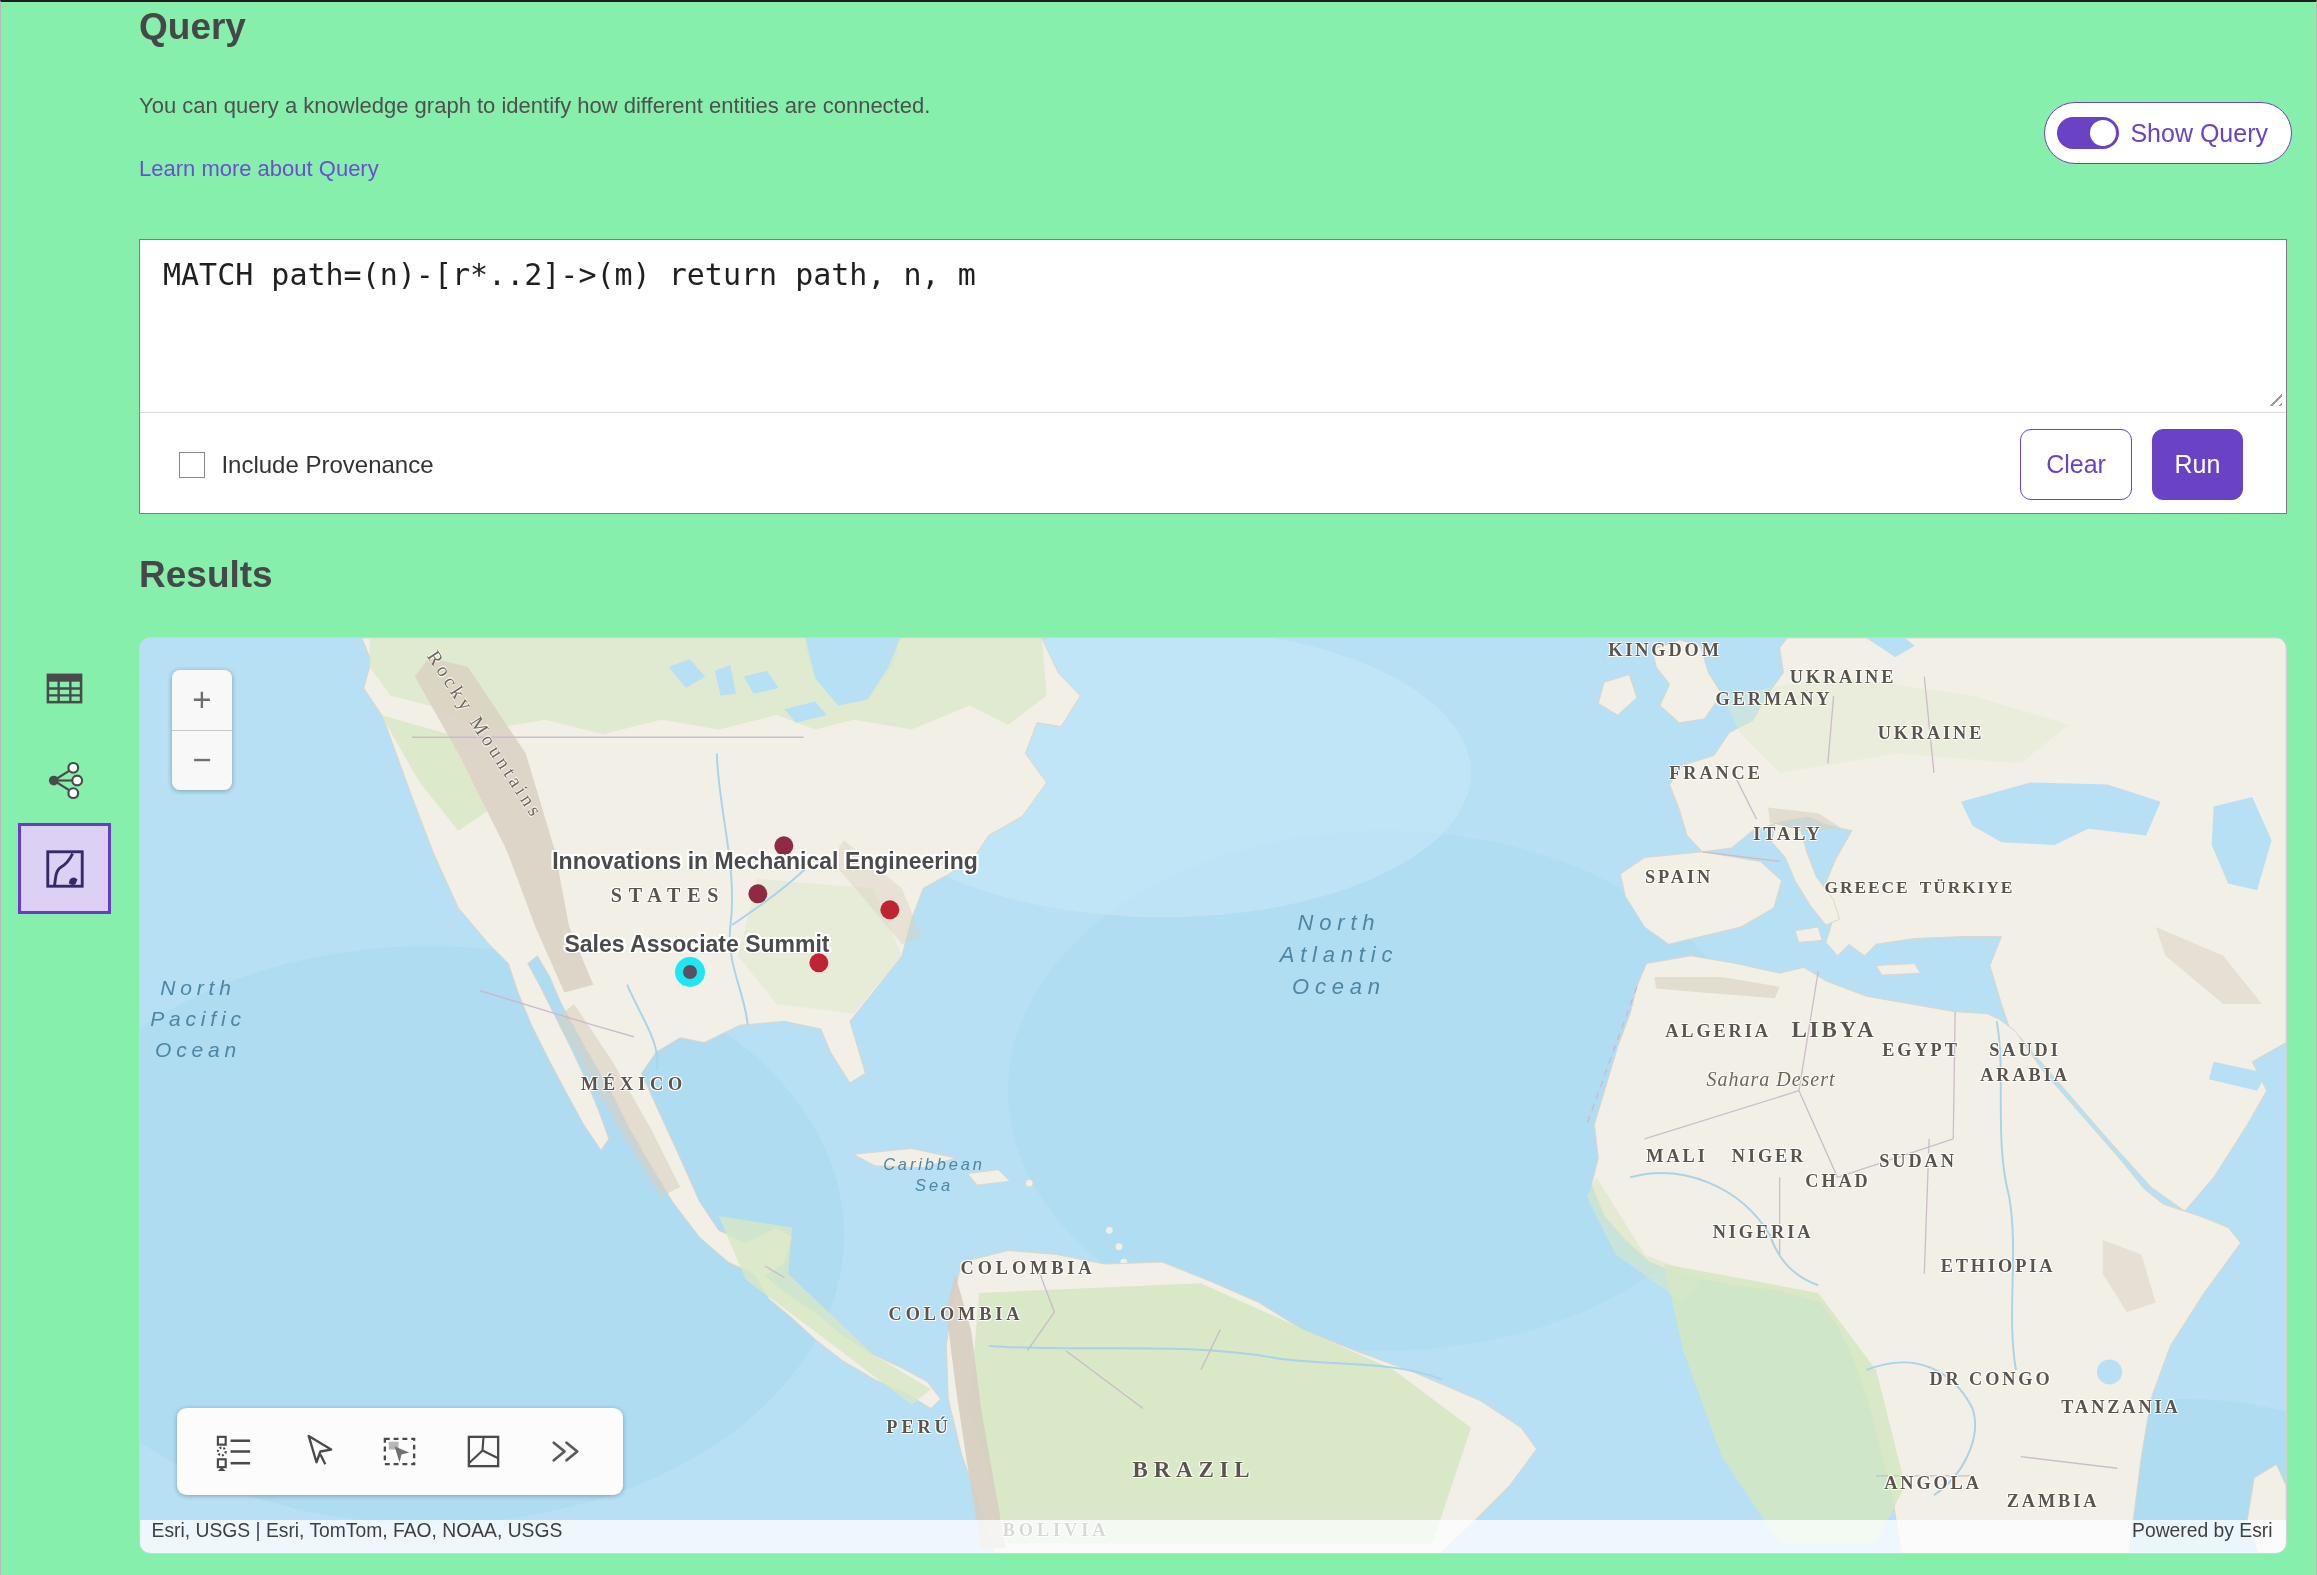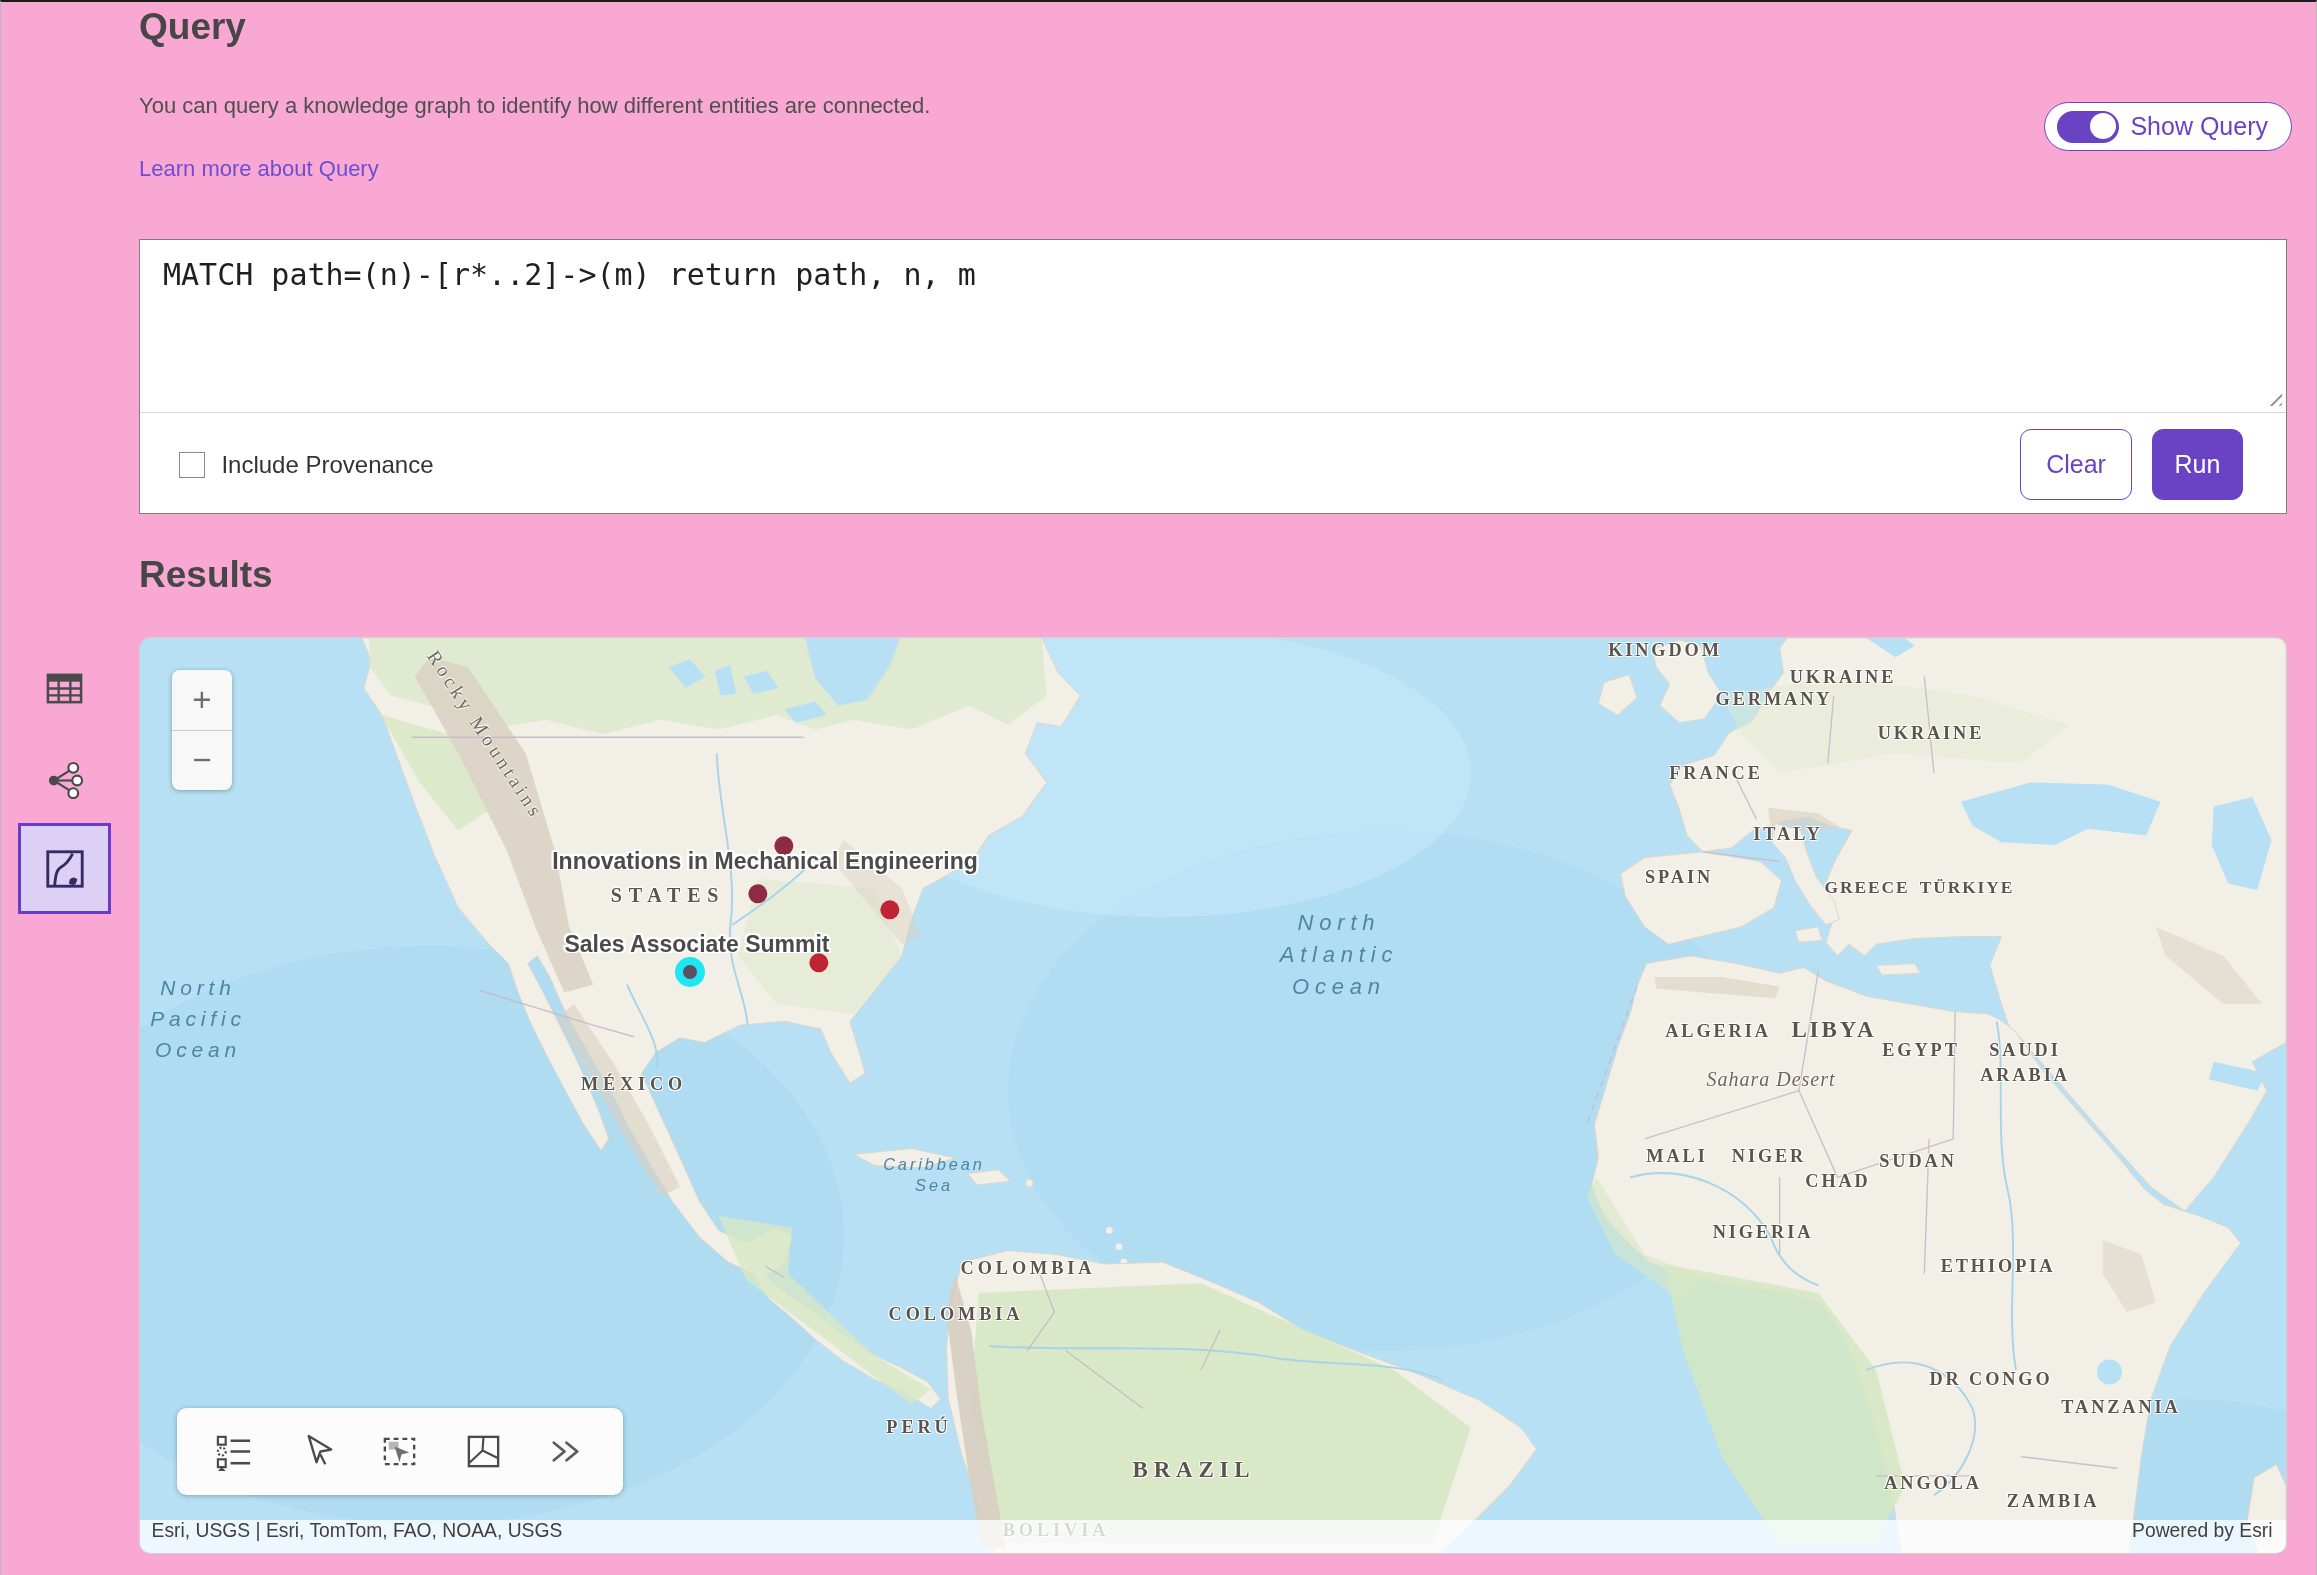--- a/index.html
+++ b/index.html
@@ -1,27 +1,27 @@
 <!DOCTYPE html>
 <html><head>
 <meta charset="utf-8">
 <style>
   html,body{margin:0;padding:0;background:#fff;}
   *{box-sizing:border-box;}
   .screen{
-    position:relative;width:2317px;height:1576px;background:#f9a8d4;
+    position:relative;width:2317px;height:1576px;background:#86efac;
     font-family:"Liberation Sans",sans-serif;overflow:hidden;
     border:1px solid #b9b9b9;border-top:2.9px solid #1d1d1d;
   }
   
   .page-title{position:absolute;left:138px;top:3.9px;font-size:37px;font-weight:700;color:#474747;}
   .page-desc{position:absolute;left:138px;top:91px;font-size:22px;color:#4f4f4f;}
   .learn-link{position:absolute;left:138px;top:154px;font-size:22px;color:#6a4fd0;cursor:pointer;}
   .toggle-pill{
-    position:absolute;right:24px;top:100px;height:49px;display:flex;align-items:center;
+    position:absolute;right:24px;top:100px;height:62px;display:flex;align-items:center;
     border:1.9px solid #6a42c4;border-radius:33px;padding:0 23px 0 11.6px;gap:11.6px;background:#fff;cursor:pointer;
   }
   .toggle-switch{width:62px;height:32px;background:#6a42c4;border-radius:16.4px;position:relative;}
   .toggle-knob{position:absolute;right:2.9px;top:2.9px;width:26px;height:26px;border-radius:50%;background:#fff;}
   .toggle-label{font-size:25px;color:#6a42c4;}
   
   .query-panel{
     position:absolute;left:138px;top:237px;width:2148px;height:275px;
     border:1px solid #7f7f7f;background:#fff;
   }

